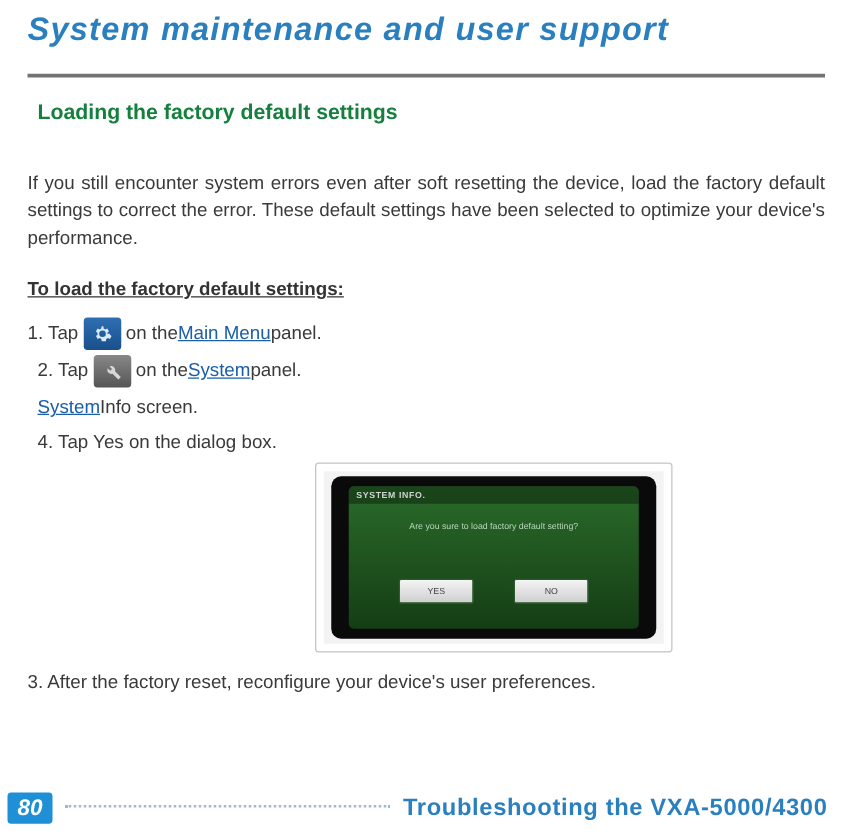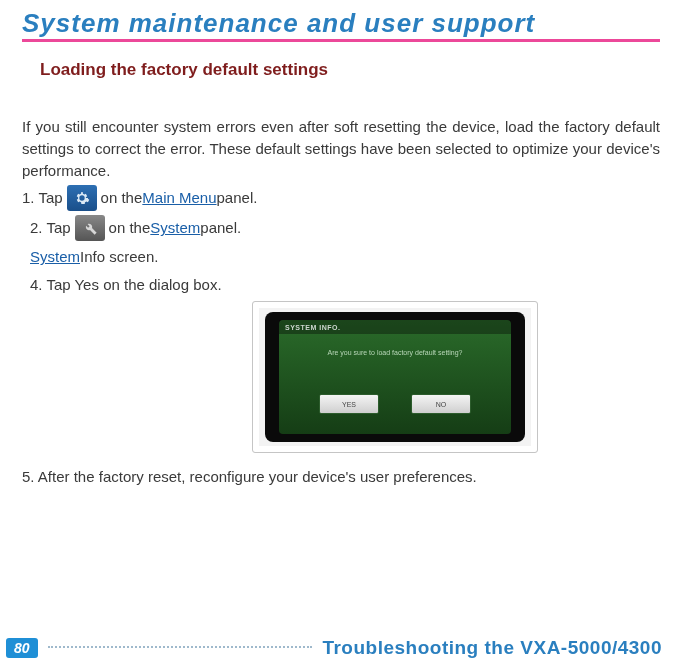--- a/index.html
+++ b/index.html
@@ -1,53 +1,54 @@
 <!DOCTYPE html>
 <html><head>
 <meta charset="utf-8">
 <style>
   html,body{margin:0;padding:0;width:682px;height:669px;background:#fff;font-family:"Helvetica Neue",Arial,sans-serif;color:#333;}
   .page{position:relative;width:682px;height:669px;box-sizing:border-box;padding:8px 22px 0 22px;}
-  .hdr{border-bottom:3px solid #ec4899;padding-bottom:0;}
+  .hdr{border-bottom:3px solid #737373;padding-bottom:20px;}
   .hdr h1{margin:0;font-size:26px;font-weight:900;font-style:italic;letter-spacing:1px;color:#2a7fbf;font-stretch:condensed;font-family:Impact,"Arial Black",sans-serif;}
-  .sect-title{color:#7f1d1d;font-weight:700;font-size:17px;margin:18px 18px 6px;font-stretch:condensed;}
+  .sect-title{color:#15803d;font-weight:700;font-size:17px;margin:18px 8px 6px;font-stretch:condensed;}
   .body-text{font-size:15px;line-height:1.45;color:#3a3a3a;font-stretch:condensed;text-align:justify;margin-top:36px;}
   .sub-head{font-weight:700;text-decoration:underline;font-size:15px;margin:22px 0 14px;font-stretch:condensed;}
   .steps{font-size:15px;line-height:1.6;color:#3a3a3a;font-stretch:condensed;}
   .step{margin:4px 0;display:flex;align-items:center;flex-wrap:wrap;}
   .step.indent{margin-left:8px;align-items:center;}
   .ico{width:30px;height:26px;display:inline-flex;align-items:center;justify-content:center;margin:0 4px;border-radius:3px;vertical-align:middle;}
   .ico-blue{background:linear-gradient(#2d6fb3,#1a4f8a);}
   .ico-grey{background:linear-gradient(#888,#555);}
   .ico svg{width:16px;height:16px;}
   .lnk{color:#1a5fa8;text-decoration:underline;font-weight:400;}
   .screenshot{width:284px;height:150px;border:1px solid #c5c5c5;border-radius:3px;background:#f3f3f3;margin:2px 0 12px 230px;position:relative;box-shadow:inset 0 0 0 6px #fff;}
   .dev{position:absolute;left:12px;right:12px;top:10px;bottom:10px;background:#0a0a0a;border-radius:8px;}
   .dev-inner{position:absolute;left:14px;right:14px;top:8px;bottom:8px;background:linear-gradient(#2a6b2a,#153d15);border-radius:4px;}
   .dev-top{position:absolute;left:0;right:0;top:0;height:14px;background:rgba(0,0,0,.35);display:flex;align-items:center;padding:0 6px;box-sizing:border-box;}
   .dev-top span{color:#cdd6cf;font-size:7px;font-weight:700;letter-spacing:.5px;}
   .dev-msg{position:absolute;left:40px;right:40px;top:28px;text-align:center;color:#b8d6b8;font-size:7px;line-height:1.3;}
   .dev-btns{position:absolute;left:40px;right:40px;bottom:20px;display:flex;justify-content:space-between;}
   .dev-btn{width:58px;height:18px;background:linear-gradient(#f4f4f4,#cfcfcf);border:1px solid #2c5c2c;border-radius:2px;font-size:7px;display:flex;align-items:center;justify-content:center;color:#444;}
   .footer{position:absolute;left:0;right:0;bottom:10px;display:flex;align-items:center;}
-  .pg-badge{background:#1f8fd6;color:#fff;font-weight:900;font-style:italic;font-size:14px;padding:2px 8px;border-radius:3px;margin-left:6px;font-family:Impact,"Arial Black",sans-serif;}
+  .pg-badge{background:#1f8fd6;color:#fff;font-weight:900;font-style:italic;font-size:18px;padding:2px 8px;border-radius:3px;margin-left:6px;font-family:Impact,"Arial Black",sans-serif;}
   .dots{flex:1;border-bottom:2px dotted #9fb9cc;margin:0 10px 4px 10px;height:1px;}
   .footer-txt{color:#2a7fbf;font-weight:900;font-size:19px;letter-spacing:.5px;margin-right:20px;font-family:Impact,"Arial Black",sans-serif;}
 </style>
 </head>
 <body>
 
 <div class="page">
   <div class="hdr">
     <h1>System maintenance and user support</h1>
   </div>
 
   <div class="sect-title">Loading the factory default settings</div>
   <div class="body-text">If you still encounter system errors even after soft resetting the device, load the factory default settings to correct the error. These default settings have been selected to optimize your device's performance.</div>
 
+  <div class="sub-head">To load the factory default settings:</div>
 
   <div class="steps">
 
     <div class="step">
       <span>1. Tap </span>
       <span class="ico ico-blue">
         <svg viewBox="0 0 24 24">
             <path fill="#dbe9f5" d="M12 8a4 4 0 1 0 0 8 4 4 0 0 0 0-8zm9 4a7 7 0 0 1-.1 1.2l2 1.6-2 3.4-2.4-1a7 7 0 0 1-2 1.2l-.4 2.6H11l-.4-2.6a7 7 0 0 1-2-1.2l-2.4 1-2-3.4 2-1.6A7 7 0 0 1 6 12c0-.4 0-.8.1-1.2l-2-1.6 2-3.4 2.4 1a7 7 0 0 1 2-1.2L11 3h2l.4 2.6a7 7 0 0 1 2 1.2l2.4-1 2 3.4-2 1.6c.1.4.1.8.1 1.2z"></path>
           </svg>
       </span>
@@ -83,21 +84,21 @@
             </div>
           <div class="dev-msg">Are you sure to load factory default setting?</div>
           <div class="dev-btns">
             <div class="dev-btn">YES</div>
             <div class="dev-btn">NO</div>
           </div>
         </div>
       </div>
     </div>
 
-    <div class="step">5. After the factory reset, reconfigure your device's user preferences.</div>
+    <div class="step">3. After the factory reset, reconfigure your device's user preferences.</div>
   </div>
 
   <div class="footer">
     <span class="pg-badge">80</span>
     <span class="dots"></span>
     <span class="footer-txt">Troubleshooting the VXA-5000/4300</span>
   </div>
 </div>
 
 </body></html>

